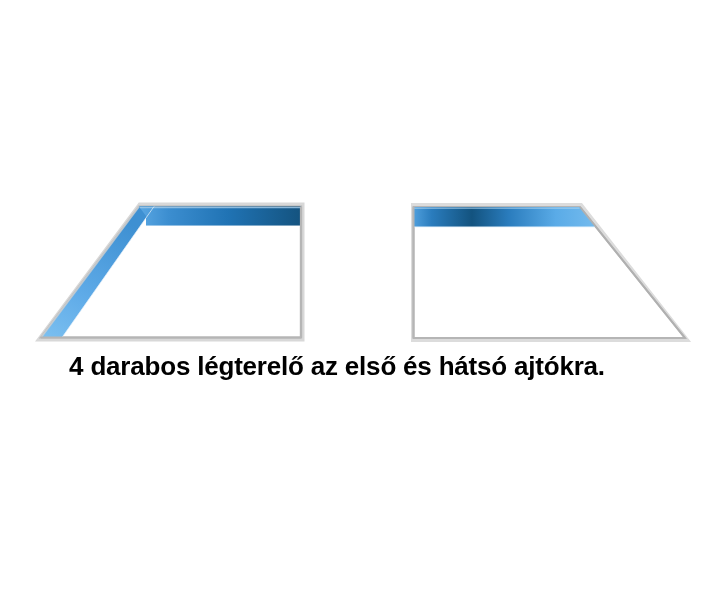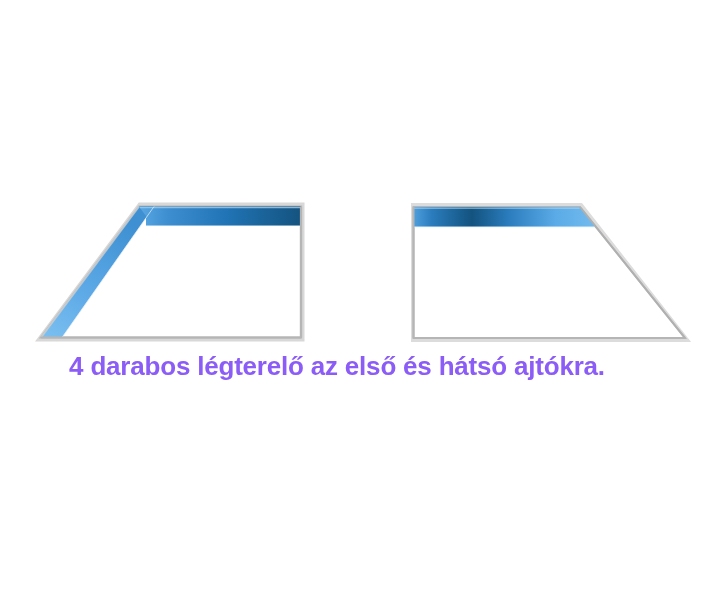--- a/index.html
+++ b/index.html
@@ -34,21 +34,21 @@
 
   .caption {
     position: absolute;
     left: 0;
     top: 351px;
     width: 674px;
     text-align: center;
     font-size: 26px;
     font-weight: bold;
     letter-spacing: -0.2px;
-    color: #8b5cf6;
+    color: #000000;
     font-family: "Liberation Sans", sans-serif;
     white-space: nowrap;
   }
 </style>
 </head>
 <body>
 
 <div id="product-figure">
 
   <svg class="figure-svg" viewBox="0 0 710 613" xmlns="http://www.w3.org/2000/svg">

